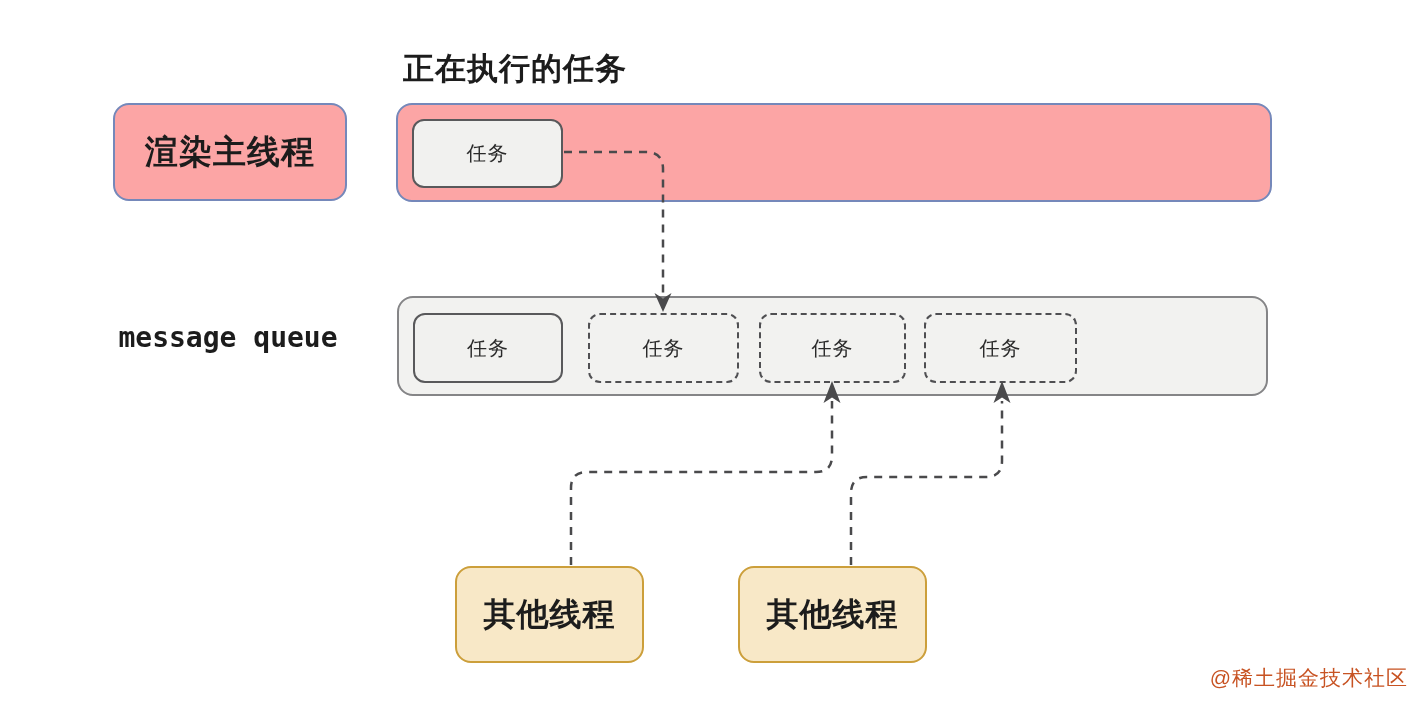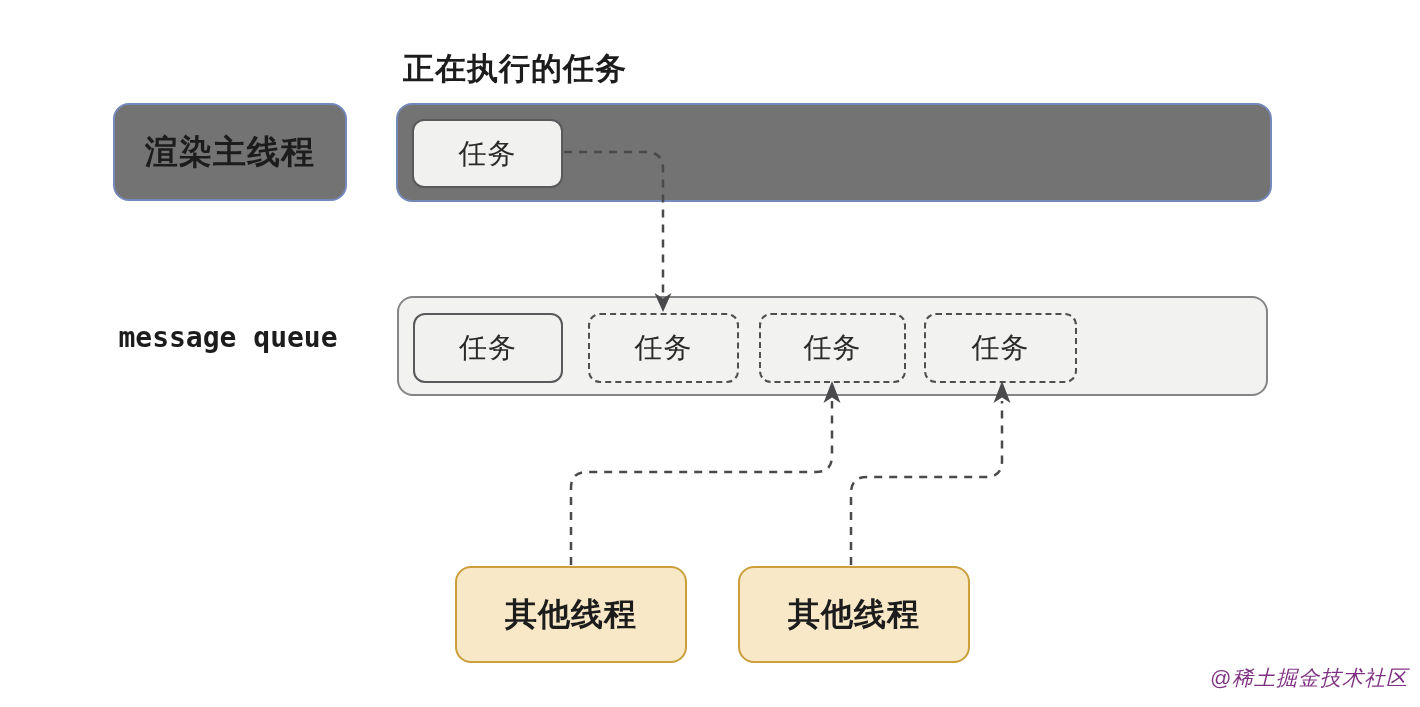--- a/index.html
+++ b/index.html
@@ -42,21 +42,21 @@
   .queue-label .en {
     font-family: "DejaVu Sans Mono", "Liberation Mono", monospace;
     font-size: 28px;
     font-weight: 600;
     line-height: 36px;
     white-space: nowrap;
   }
 
   
   .blue-box {
-    background: #737373;
+    background: #fca5a5;
     border: 2px solid #7588ba;
     border-radius: 16px;
     box-sizing: border-box;
   }
   .main-thread-box {
     left: 113px; top: 103px;
     width: 234px; height: 98px;
     display: flex; align-items: center; justify-content: center;
     font-size: 33px; font-weight: 600; color: #1c1c1c;
     letter-spacing: 1px;
@@ -74,21 +74,21 @@
     border: 2.5px solid #858587;
     border-radius: 16px;
     box-sizing: border-box;
   }
 
   
   .task {
     position: absolute;
     height: 70px;
     display: flex; align-items: center; justify-content: center;
-    font-size: 28px; font-weight: 500; color: #2a2a2a;
+    font-size: 20px; font-weight: 500; color: #2a2a2a;
     letter-spacing: 1px;
     border-radius: 12px;
     box-sizing: border-box;
   }
   .task.solid {
     background: #f1f1ef;
     border: 2.5px solid #59595b;
   }
   .task.dashed {
     background: transparent;
@@ -97,21 +97,21 @@
   .exec-task { left: 412px; top: 119px; width: 151px; height: 69px; }
   .qtask-0 { left: 413px; top: 313px; width: 150px; }
   .qtask-1 { left: 588px; top: 313px; width: 151px; }
   .qtask-2 { left: 759px; top: 313px; width: 147px; }
   .qtask-3 { left: 924px; top: 313px; width: 153px; }
 
   
   .thread-box {
     position: absolute;
     top: 566px;
-    width: 232px; height: 97px;
+    width: 189px; height: 97px;
     background: #f8e8c7;
     border: 2.5px solid #cc9f3b;
     border-radius: 16px;
     box-sizing: border-box;
     display: flex; align-items: center; justify-content: center;
     font-size: 32px; font-weight: 600; color: #1c1c1c;
     letter-spacing: 1px;
   }
   .thread-1 { left: 455px; }
   .thread-2 { left: 738px; }
@@ -130,24 +130,23 @@
   }
   #arrows polygon {
     fill: #4a4a4c;
     stroke: none;
   }
 
   
   .watermark {
     right: 12px; bottom: 15px;
     font-size: 21px;
-    color: #701a75;
+    color: #c2410c;
     opacity: 0.9;
     letter-spacing: 1px;
-    font-style: italic;
   }
 </style>
 </head>
 <body>
 
 <div id="canvas">
 
   <div class="abs title">正在执行的任务</div>
 
   <div class="abs blue-box main-thread-box">

